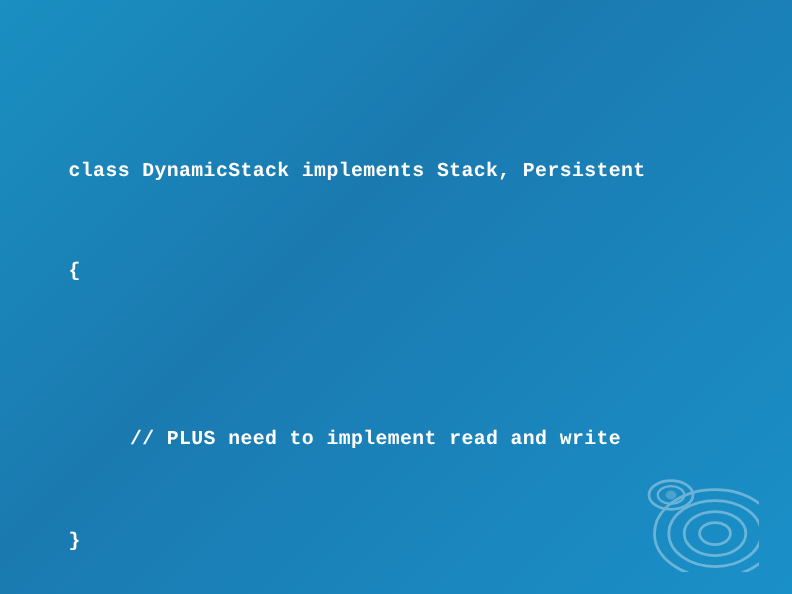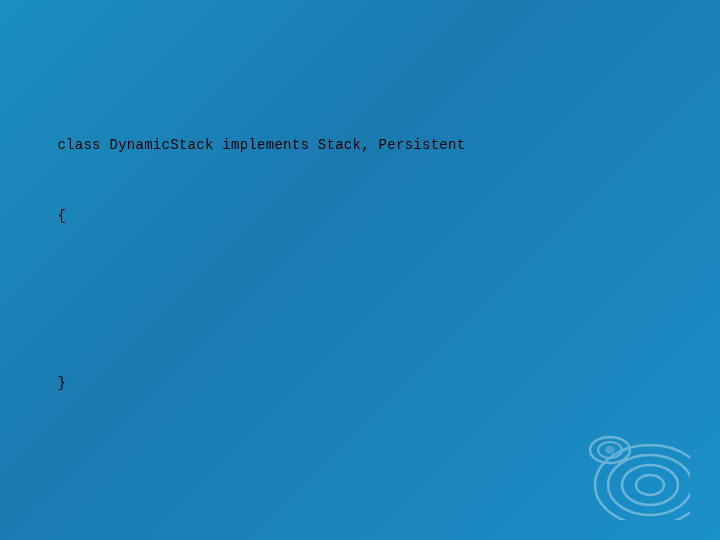--- a/index.html
+++ b/index.html
@@ -30,26 +30,26 @@
       right: 30px;
       width: 120px;
       height: 100px;
       opacity: 0.35;
     }
 
     .code-block {
       position: absolute;
       top: 110px;
       left: 40px;
-      color: #000000;
-      font-size: 14px;
+      color: #ffffff;
+      font-size: 18px;
       line-height: 1.7;
       white-space: pre;
       letter-spacing: 0.02em;
-      font-weight: 400;
+      font-weight: 700;
     }
   </style>
 </head>
 <body>
 
 <div class="background"></div>
 
 <svg class="rings" viewBox="0 0 120 100" xmlns="http://www.w3.org/2000/svg">
   <ellipse cx="80" cy="65" rx="55" ry="40" fill="none" stroke="white" stroke-width="2.5"></ellipse>
   <ellipse cx="80" cy="65" rx="42" ry="30" fill="none" stroke="white" stroke-width="2.5"></ellipse>
@@ -60,15 +60,16 @@
   <ellipse cx="40" cy="30" rx="12" ry="8" fill="none" stroke="white" stroke-width="2"></ellipse>
   <ellipse cx="40" cy="30" rx="5" ry="4" fill="white" opacity="0.6"></ellipse>
 </svg>
 
 <div class="code-block">
   <span>class DynamicStack implements Stack, Persistent</span>
   <br>
   <span>{</span>
   <br>
   <br>
+  <span>     // PLUS need to implement read and write</span>
   <br>
   <span>}</span>
 </div>
 
 </body></html>

